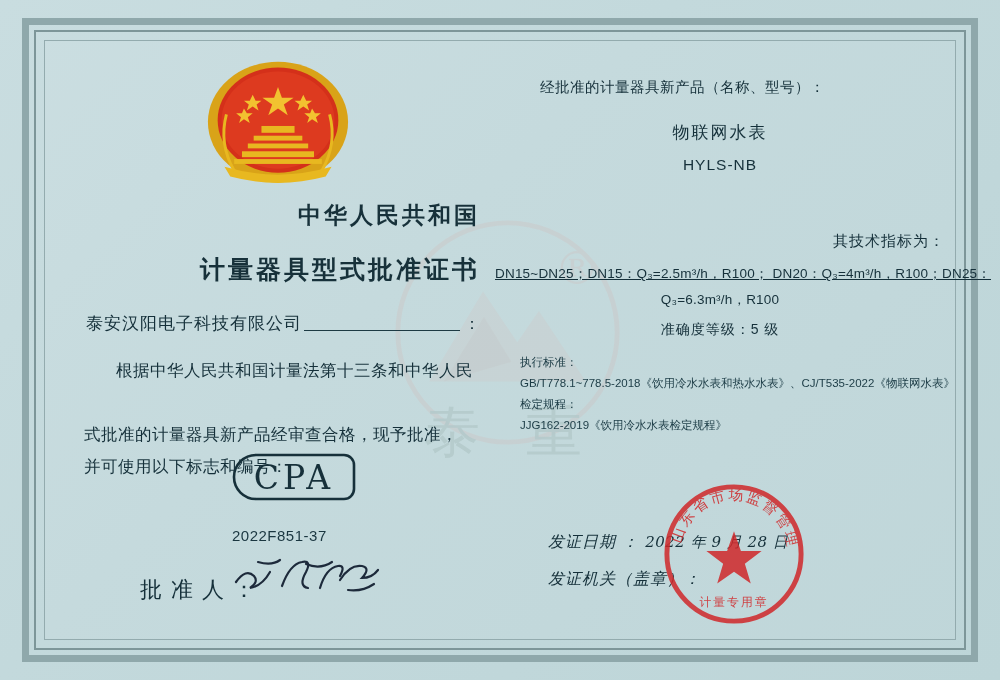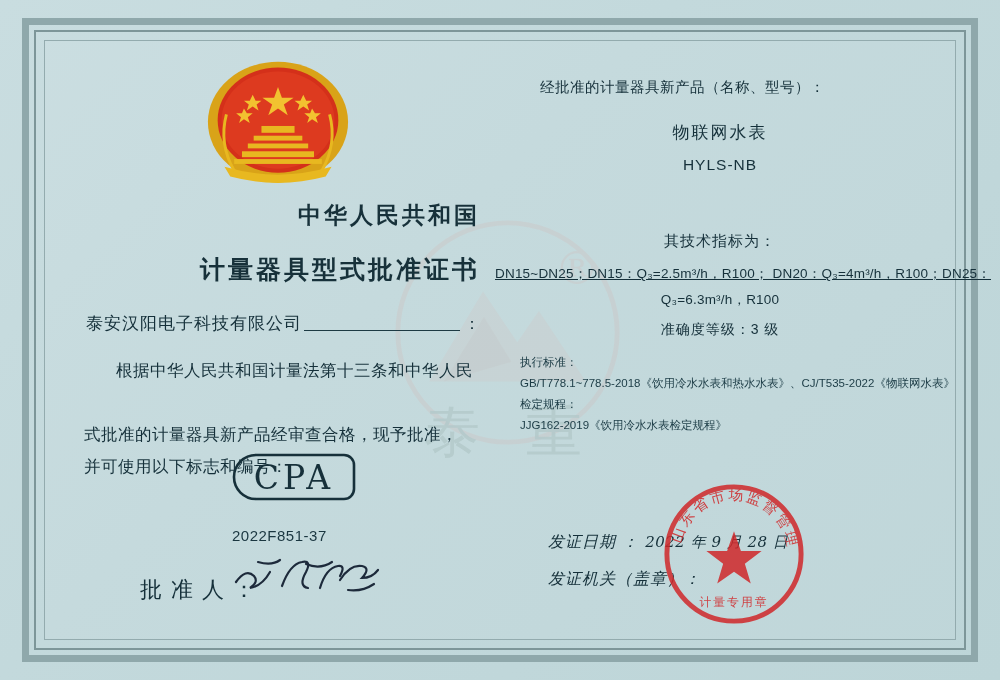--- a/index.html
+++ b/index.html
@@ -188,21 +188,21 @@
     margin-top: 24px;
     letter-spacing: 2px;
   }
   .product-model {
     text-align: center;
     font-size: 15.5px;
     margin-top: 12px;
     letter-spacing: 1px;
   }
   .spec-head {
-    text-align: center;
+    text-align: right;
     font-size: 15px;
     font-family: "DejaVu Serif", serif;
     margin-top: 58px;
     letter-spacing: 1px;
   }
   .spec-line {
     font-size: 13.5px;
     margin-top: 14px;
     text-align: center;
     letter-spacing: 0.2px;
@@ -341,21 +341,21 @@
   </svg>
 
   <div class="right-col">
     <div class="r-label">经批准的计量器具新产品（名称、型号）：</div>
     <div class="product-name">物联网水表</div>
     <div class="product-model">HYLS-NB</div>
 
     <div class="spec-head">其技术指标为：</div>
     <div class="spec-line">DN15~DN25；DN15：Q₃=2.5m³/h，R100；   DN20：Q₃=4m³/h，R100；DN25：</div>
     <div class="spec-line2">Q₃=6.3m³/h，R100</div>
-    <div class="accuracy">准确度等级：3 级</div>
+    <div class="accuracy">准确度等级：5 级</div>
   </div>
 
   <div class="standards">
     <div class="std-row">执行标准：</div>
     <div class="std-row">GB/T778.1~778.5-2018《饮用冷水水表和热水水表》、CJ/T535-2022《物联网水表》</div>
     <div class="std-row">检定规程：</div>
     <div class="std-row">JJG162-2019《饮用冷水水表检定规程》</div>
   </div>
 
   <div class="issue-block">

